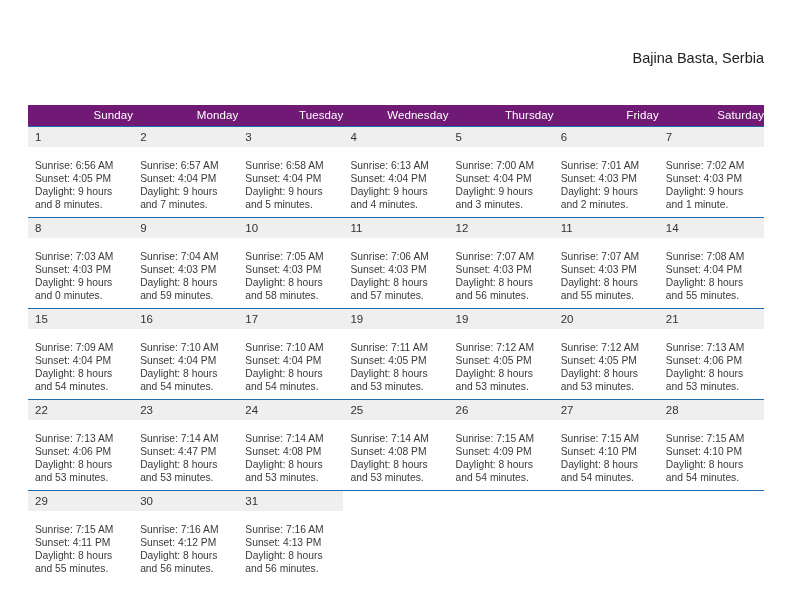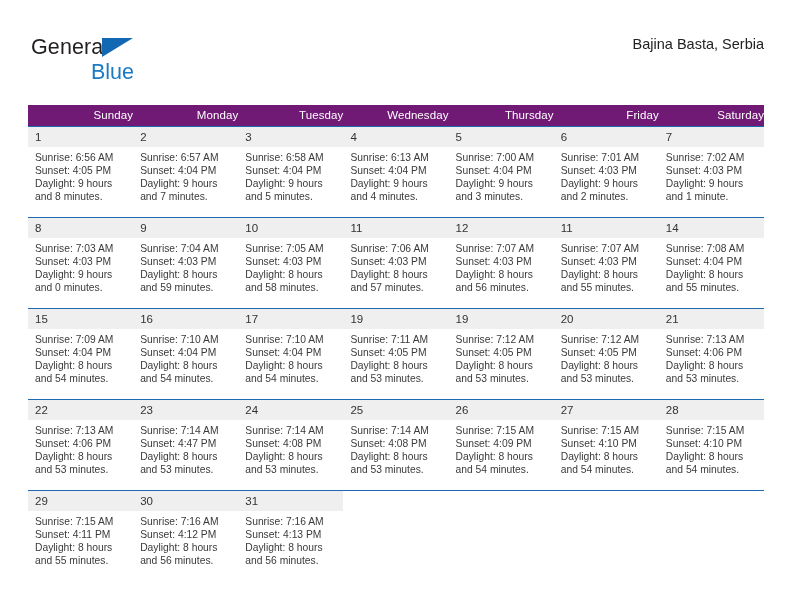--- a/index.html
+++ b/index.html
@@ -71,21 +71,21 @@
   .cal-title {
     font-size: 29px;
     color: #222222;
     line-height: 36px;
     white-space: nowrap;
   }
   .cal-subtitle {
     font-size: 14.5px;
     color: #222222;
     line-height: 22px;
-    margin-top: 3px;
+    margin-top: 17px;
     white-space: nowrap;
   }
 
   
   .calendar {
     position: absolute;
     left: 28px;
     top: 105px;
     width: 736px;
     border-collapse: collapse;
@@ -119,42 +119,37 @@
     color: #333333;
     padding: 4px 0 4px 7px;
     line-height: 12px;
     height: 12px;
   }
   .daynum.empty {
     background: #ffffff;
     color: transparent;
   }
   .cell-body {
-    padding: 4px 6px 0 7px;
+    padding: 12px 6px 0 7px;
     font-size: 10.3px;
     color: #3a3a3a;
     line-height: 13.1px;
   }
   .cell-body div {
     white-space: nowrap;
   }
   .cell-empty .cell-body { visibility: hidden; }
 </style>
 </head>
 <body>
 
 <div class="page">
 
   <div class="header">
 
-    <div class="logo">
-      <span class="logo-general">General</span>
-      <span class="logo-triangle"></span>
-      <span class="logo-blue">Blue</span>
-    </div>
 
     <div class="title-block">
       <div class="cal-subtitle">Bajina Basta, Serbia</div>
     </div>
 
   </div>
 
   <table class="calendar">
     <thead>
       <tr>

